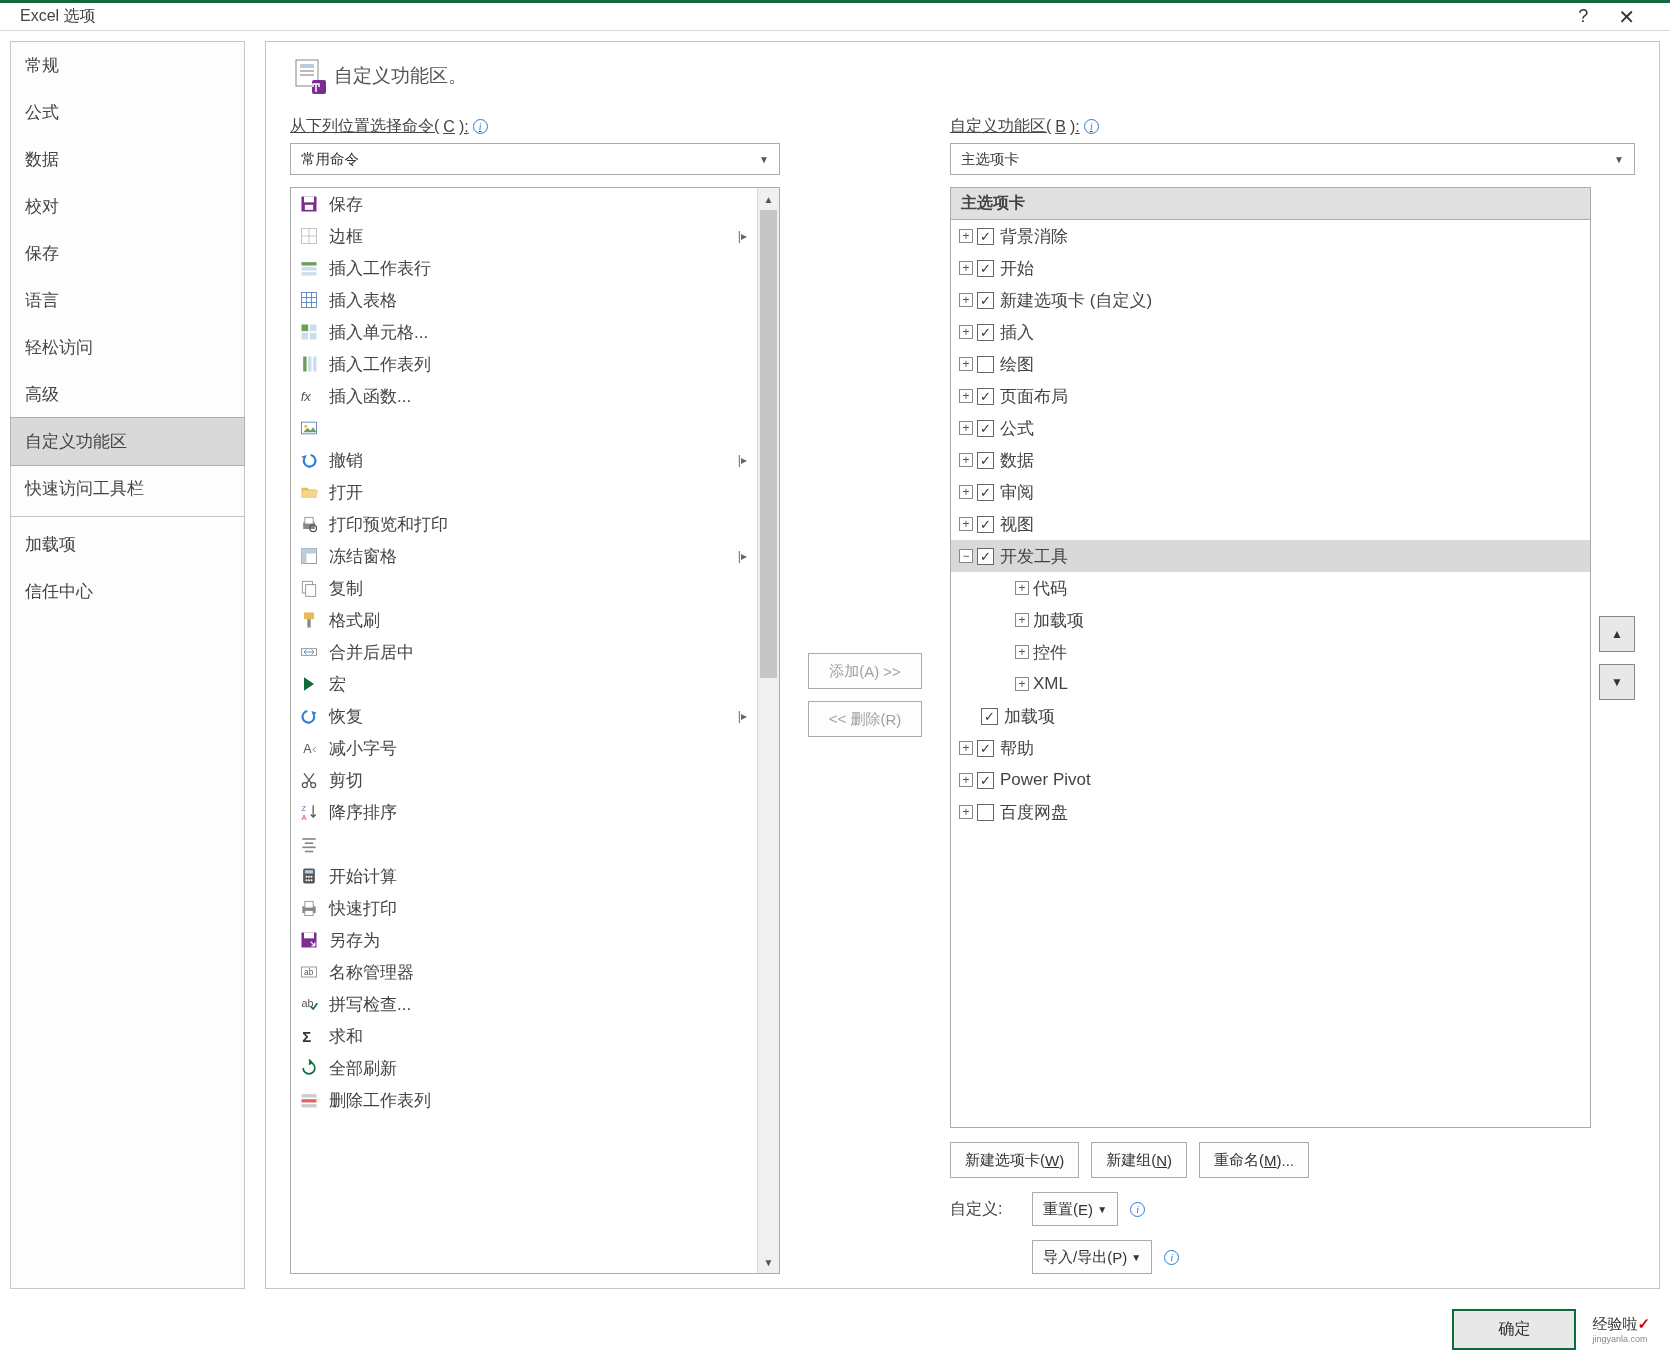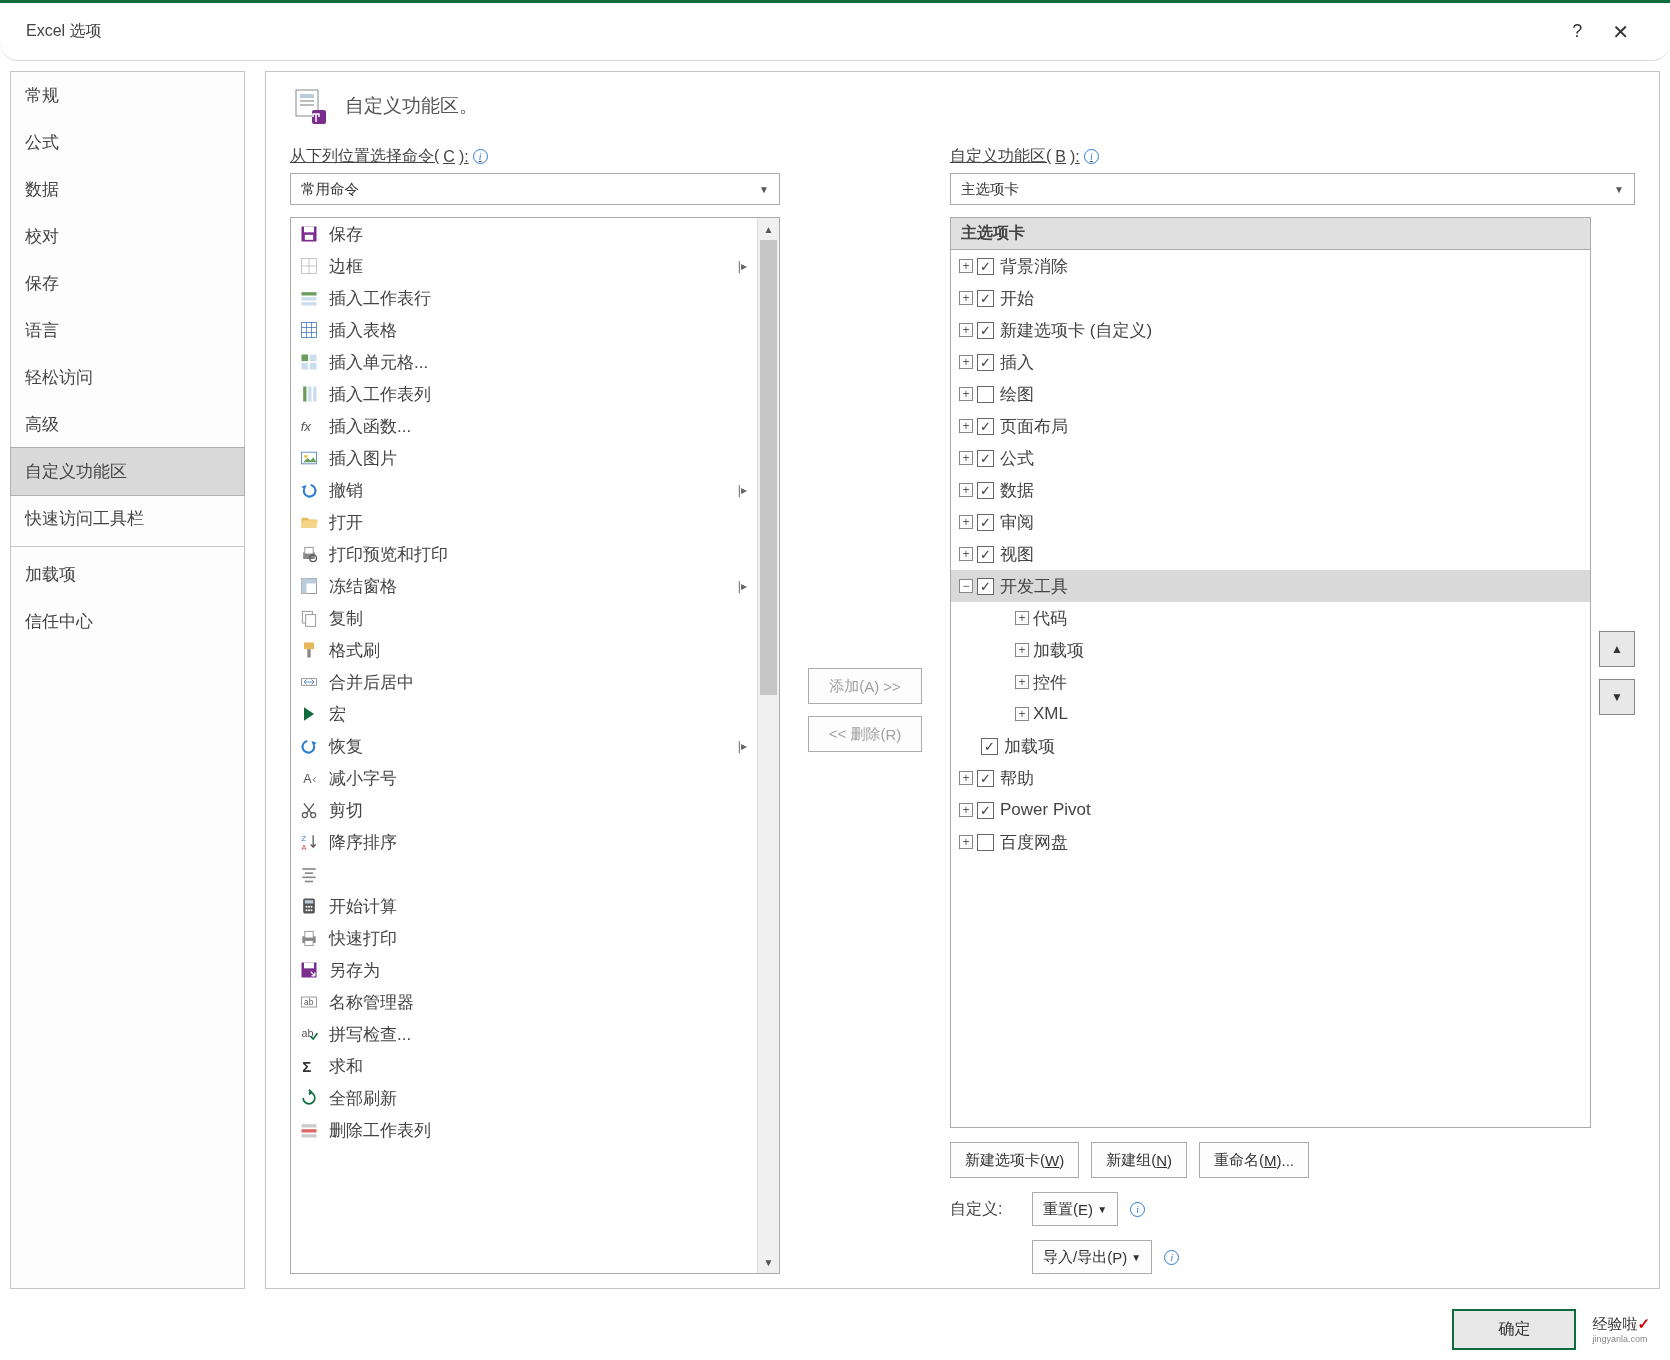--- a/index.html
+++ b/index.html
@@ -1,29 +1,29 @@
 <!DOCTYPE html>
 <html><head>
 <meta charset="utf-8">
 <style>
 * { box-sizing: border-box; font-family: "Microsoft YaHei", "Segoe UI", sans-serif; }
 body { margin: 0; background: #fff; font-size: 14.5px; color: #333; }
 .window { width: 1670px; height: 1360px; position: relative; border-top: 3px solid #0e6b3c; display: flex; flex-direction: column; }
-.titlebar { display: flex; align-items: center; height: 58px; padding: 0 26px; border-bottom: 1px solid #d9d9d9; border-radius: 18px; }
+.titlebar { display: flex; align-items: center; height: 28px; padding: 0 20px; border-bottom: 1px solid #d9d9d9; }
 .titlebar .title { font-size: 16px; color: #444; }
 .titlebar .spacer { flex: 1; }
 .titlebar .help, .titlebar .close { font-size: 18px; padding: 0 15px; cursor: default; color: #333; }
 .titlebar .close { font-size: 20px; font-weight: 300; }
 .content { flex: 1; display: flex; padding: 10px; gap: 20px; overflow: hidden; }
 .sidebar { width: 235px; border: 1px solid #c5c5c5; background: #fdfdfd; }
 .sidebar .item { padding: 12px 14px; font-size: 17px; color: #444; cursor: default; }
 .sidebar .item.selected { background: #d9d9d9; border: 1px solid #b0b0b0; margin: -1px; }
 .sidebar .sep { border-top: 1px solid #c5c5c5; margin: 4px 0; }
 .main { flex: 1; border: 1px solid #c5c5c5; padding: 14px 24px; display: flex; flex-direction: column; overflow: hidden; }
-.header-row { display: flex; align-items: center; gap: 15px; margin-bottom: 20px; }
+.header-row { display: flex; align-items: center; gap: 4px; margin-bottom: 20px; }
 .header-icon { width: 40px; height: 40px; position: relative; }
 .header-icon svg { width: 40px; height: 40px; }
 .header-title { font-size: 19px; color: #555; }
 .cols { display: flex; gap: 10px; flex: 1; overflow: hidden; }
 .col-left, .col-right { display: flex; flex-direction: column; }
 .col-left { width: 490px; }
 .col-mid { display: flex; flex-direction: column; justify-content: center; gap: 12px; width: 150px; align-items: center; }
 .col-right { flex: 1; }
 .label-row { font-size: 16px; color: #444; margin-bottom: 6px; display: flex; align-items: center; gap: 4px; text-decoration: underline; }
 .label-row .u { text-decoration: underline; }
@@ -193,21 +193,20 @@
                   <span class="label">插入函数...</span>
                 </div>
                 <div class="list-item">
                   <span class="icon">
                     <svg viewBox="0 0 24 24" width="20" height="20">
                       <rect x="3" y="5" width="18" height="14" fill="#fff" stroke="#4a7dbf"></rect>
                       <circle cx="8" cy="10" r="2" fill="#f4c242"></circle>
                       <path d="M5 17 l5-5 4 3 3-4 4 6z" fill="#6a9e5c"></path>
                     </svg>
                   </span>
-                  <span class="label">插入图片</span>
                 </div>
                 <div class="list-item">
                   <span class="icon">
                     <svg viewBox="0 0 24 24" width="20" height="20">
                       <path d="M14 6 A7 7 0 1 1 6 11" fill="none" stroke="#2b7cd3" stroke-width="2.5"></path>
                       <path d="M3 8 l4 4 2-6z" fill="#2b7cd3"></path>
                     </svg>
                   </span>
                   <span class="label">撤销</span>
                   <span class="sub">|▸</span>

